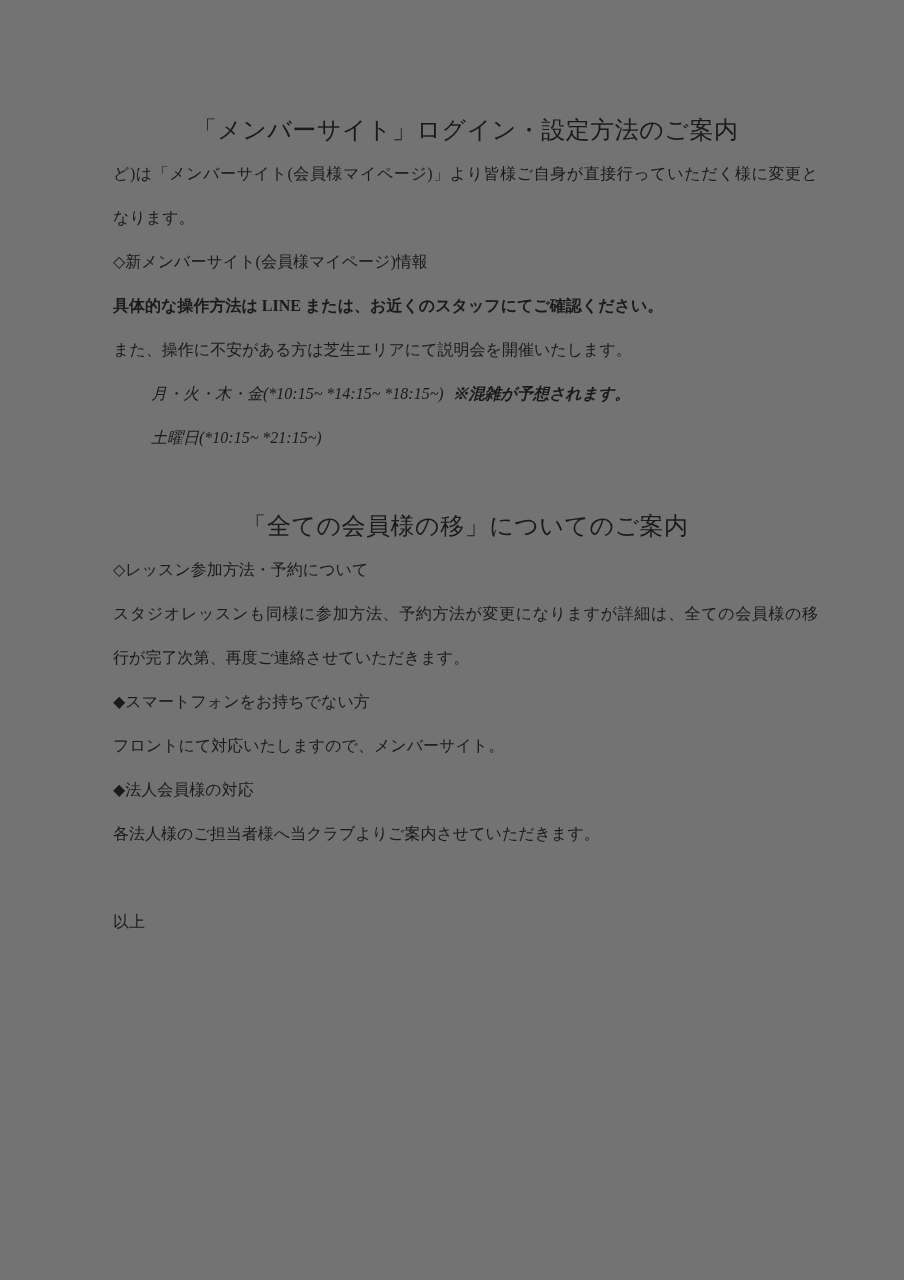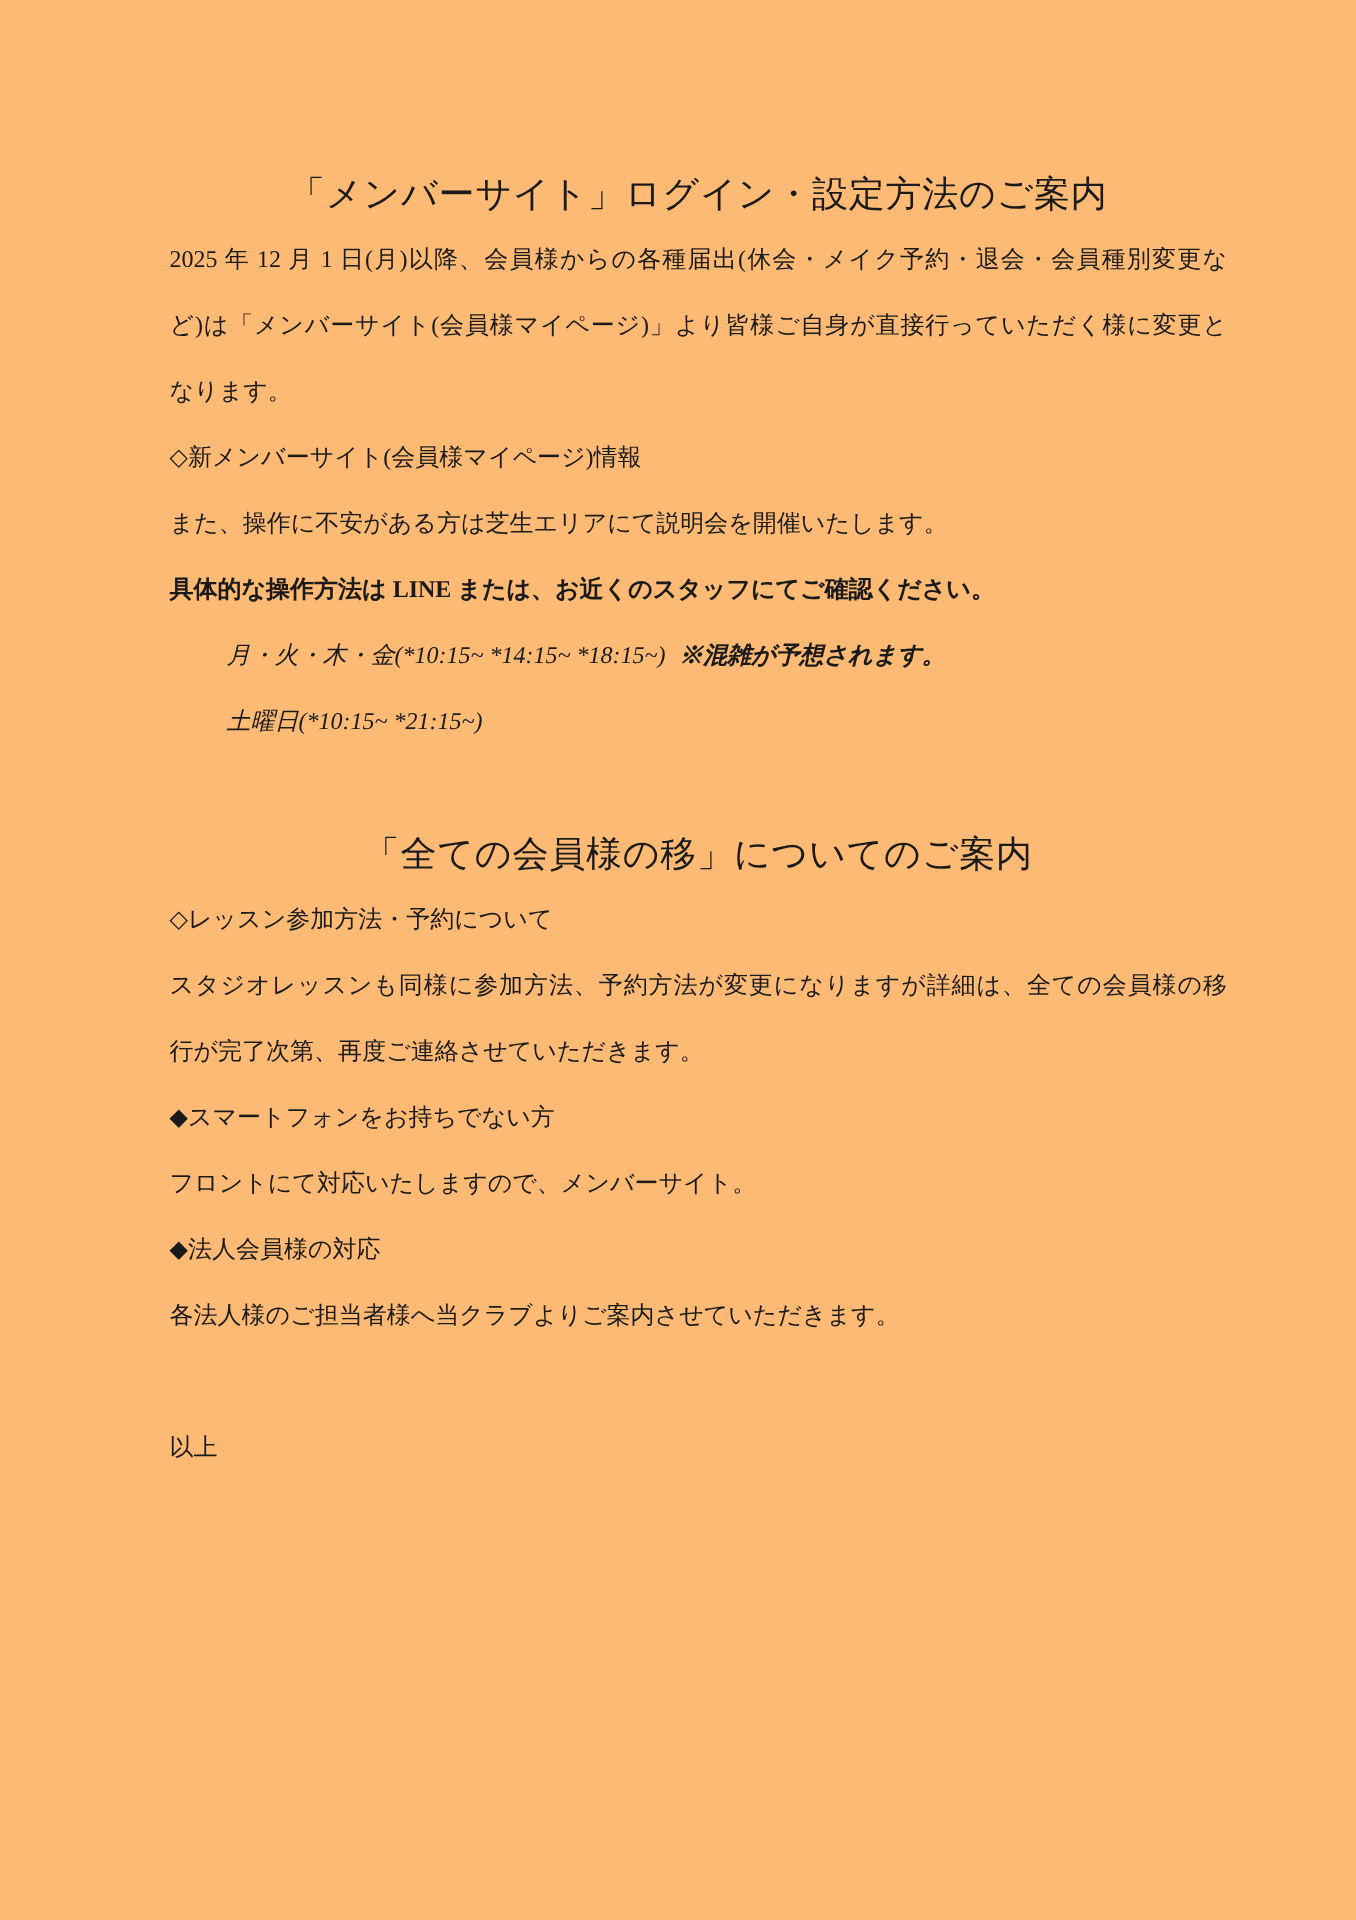--- a/index.html
+++ b/index.html
@@ -1,20 +1,20 @@
 <!DOCTYPE html>
 <html lang="ja"><head>
 <meta charset="utf-8">
 <style>
   html, body { margin: 0; padding: 0; background: #ffffff; }
   .page {
     position: relative;
     width: 904px;
     height: 1280px;
-    background: #fdba74;
+    background: #737373;
     color: #1a1a1a;
     font-family: "Liberation Serif", "DejaVu Serif", serif;
     overflow: hidden;
   }
   .content {
     position: absolute;
     left: 113px;
     top: 108px;
     width: 705px;
   }
@@ -49,29 +49,28 @@
   }
 </style>
 </head>
 <body>
 
 <div class="page">
   <div class="content">
 
     <h1 class="line title">「メンバーサイト」ログイン・設定方法のご案内</h1>
 
-    <p class="line justify">2025 年 12 月 1 日(月)以降、会員様からの各種届出(休会・メイク予約・退会・会員種別変更な</p>
     <p class="line justify">ど)は「メンバーサイト(会員様マイページ)」より皆様ご自身が直接行っていただく様に変更と</p>
     <p class="line">なります。</p>
 
     <p class="line">◇新メンバーサイト(会員様マイページ)情報</p>
 
+    <p class="line bold">具体的な操作方法は LINE または、お近くのスタッフにてご確認ください。</p>
+
     <p class="line">また、操作に不安がある方は芝生エリアにて説明会を開催いたします。</p>
-
-    <p class="line bold">具体的な操作方法は LINE または、お近くのスタッフにてご確認ください。</p>
 
 
     <p class="line indent"><span>月・火・木・金(*10:15~ *14:15~ *18:15~)</span><span class="bold note-gap">※混雑が予想されます。</span></p>
 
     <p class="line indent">土曜日(*10:15~ *21:15~)</p>
 
 
     <div class="spacer"></div>
 
     <h1 class="line title">「全ての会員様の移」についてのご案内</h1>

